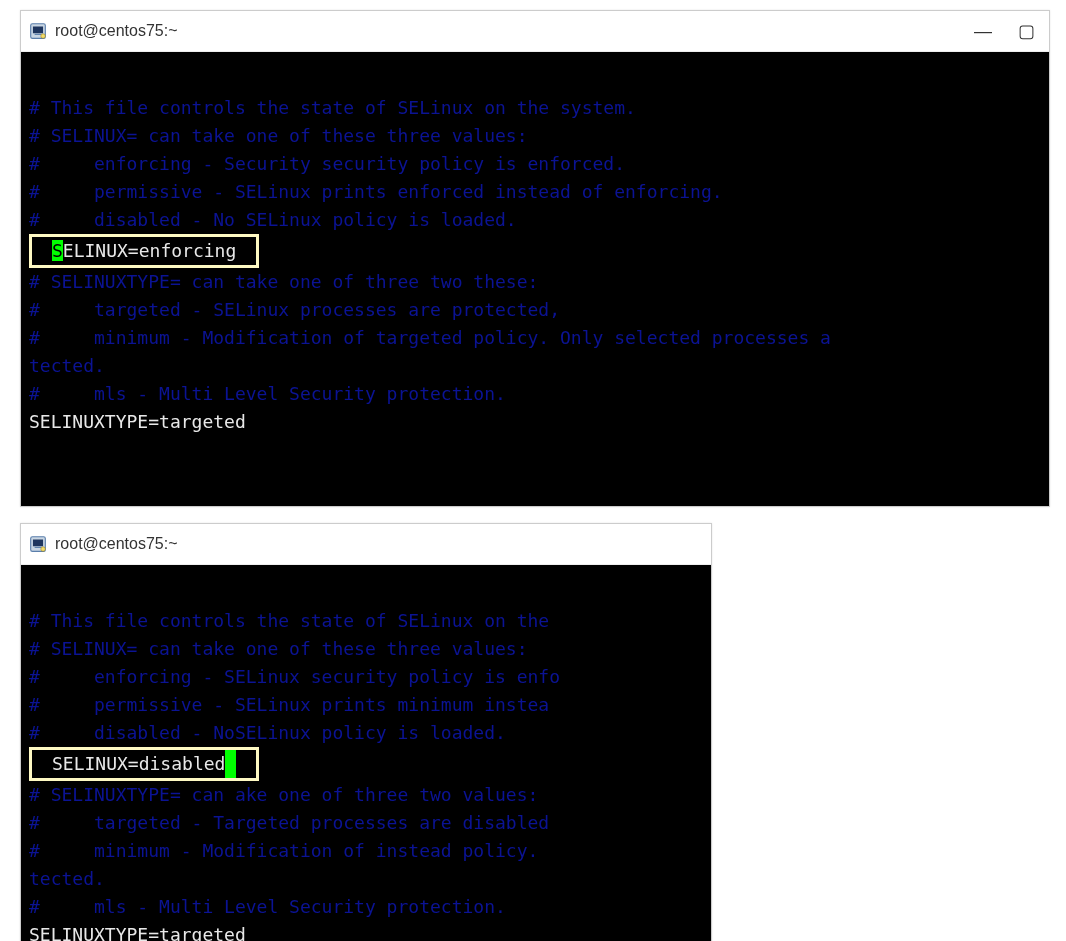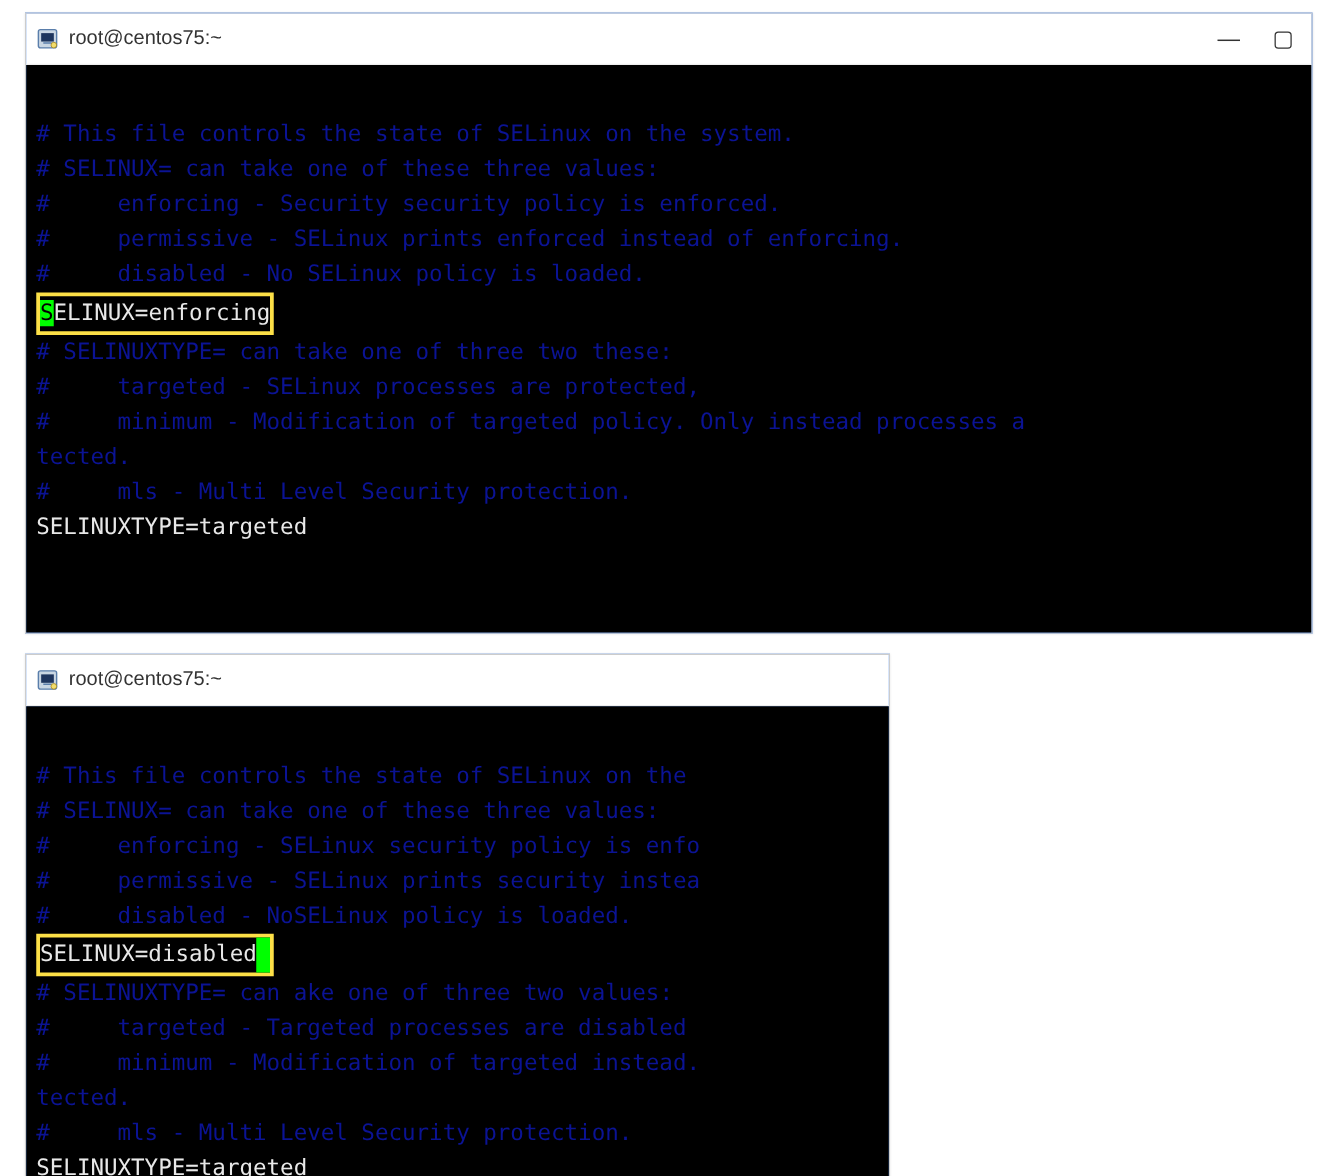--- a/index.html
+++ b/index.html
@@ -5,21 +5,21 @@
   body {
     margin: 0;
     padding: 0;
     background: #fff;
     font-family: "Segoe UI", Arial, sans-serif;
     width: 1066px;
   }
   .window {
     border: 1px solid #ccc;
     margin: 10px 11px 0 20px;
-    background: #3b82f6;
+    background: #f0abfc;
     box-shadow: 0 0 2px rgba(0,0,0,0.1);
   }
   .titlebar {
     display: flex;
     align-items: center;
     height: 40px;
     padding: 0 8px;
     background: #ffffff;
     border-bottom: 1px solid #eee;
     gap: 8px;
@@ -42,22 +42,22 @@
     padding: 14px 4px 14px 8px;
     font-family: "Consolas","DejaVu Sans Mono","Courier New",monospace;
     font-size: 18px;
     line-height: 28px;
     white-space: pre;
     overflow: hidden;
   }
   .comment { color: #0b1394; } 
   .plain   { color: #e8e8e8; } 
   .hl-box {
-    border: 3px solid #fde047;
-    padding: 0 0;
+    border: 3px solid #fef9c3;
+    padding: 0 20px;
     display: inline-block;
   }
   .cursor-block {
     background: #00ff00;
     color: #000;
     display: inline-block;
     width: 11px;
   }
   .cursor-green-on-char {
     background: #00ff00;
@@ -91,21 +91,21 @@
 
   <div class="terminal">
 <span class="comment"># This file controls the state of SELinux on the system.</span>
 <span class="comment"># SELINUX= can take one of these three values:</span>
 <span class="comment">#     enforcing - Security security policy is enforced.</span>
 <span class="comment">#     permissive - SELinux prints enforced instead of enforcing.</span>
 <span><span class="comment">#     disabled - No</span><span class="comment"> SELinux policy is loaded.</span></span>
 <span class="hl-box"><span class="cursor-green-on-char">S</span><span class="plain">ELINUX=enforcing</span></span>
 <span class="comment"># SELINUXTYPE= can take one of three two these:</span>
 <span class="comment">#     targeted - SELinux processes are protected,</span>
-<span class="comment">#     minimum - Modification of targeted policy. Only instead processes a</span>
+<span class="comment">#     minimum - Modification of targeted policy. Only selected processes a</span>
 <span class="comment">tected.</span>
 <span class="comment">#     mls - Multi Level Security protection.</span>
 <span class="plain">SELINUXTYPE=targeted</span>
 
   </div>
 </div>
 
 <div class="gap"></div>
 
 <div class="window w2">
@@ -119,23 +119,23 @@
         </svg>
     </span>
     <span class="title">root@centos75:~</span>
     <span class="spacer"></span>
   </div>
 
   <div class="terminal">
 <span class="comment"># This file controls the state of SELinux on the </span>
 <span class="comment"># SELINUX= can take one of these three values:</span>
 <span class="comment">#     enforcing - SELinux security policy is enfo</span>
-<span class="comment">#     permissive - SELinux prints security instea</span>
+<span class="comment">#     permissive - SELinux prints minimum instea</span>
 <span><span class="comment">#     disabled - No</span><span class="comment">SELinux policy is loaded.</span></span>
 <span class="hl-box"><span class="plain">SELINUX=disabled</span><span class="cursor-block">&nbsp;</span></span>
 <span><span class="comment"># SELINUXTYPE= can </span><span class="comment">ake one of three two values:</span></span>
 <span class="comment">#     targeted - Targeted processes are disabled</span>
-<span class="comment">#     minimum - Modification of targeted instead. </span>
+<span class="comment">#     minimum - Modification of instead policy. </span>
 <span class="comment">tected.</span>
 <span class="comment">#     mls - Multi Level Security protection.</span>
 <span class="plain">SELINUXTYPE=targeted</span>
   </div>
 </div>
 
 </body></html>

